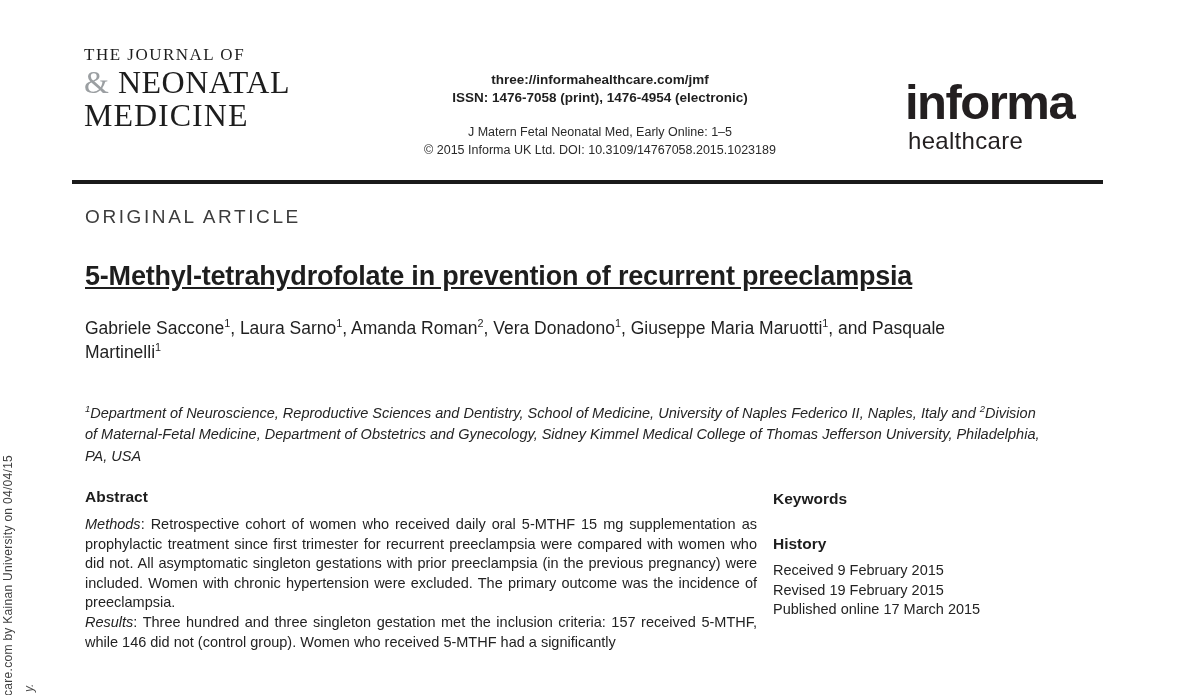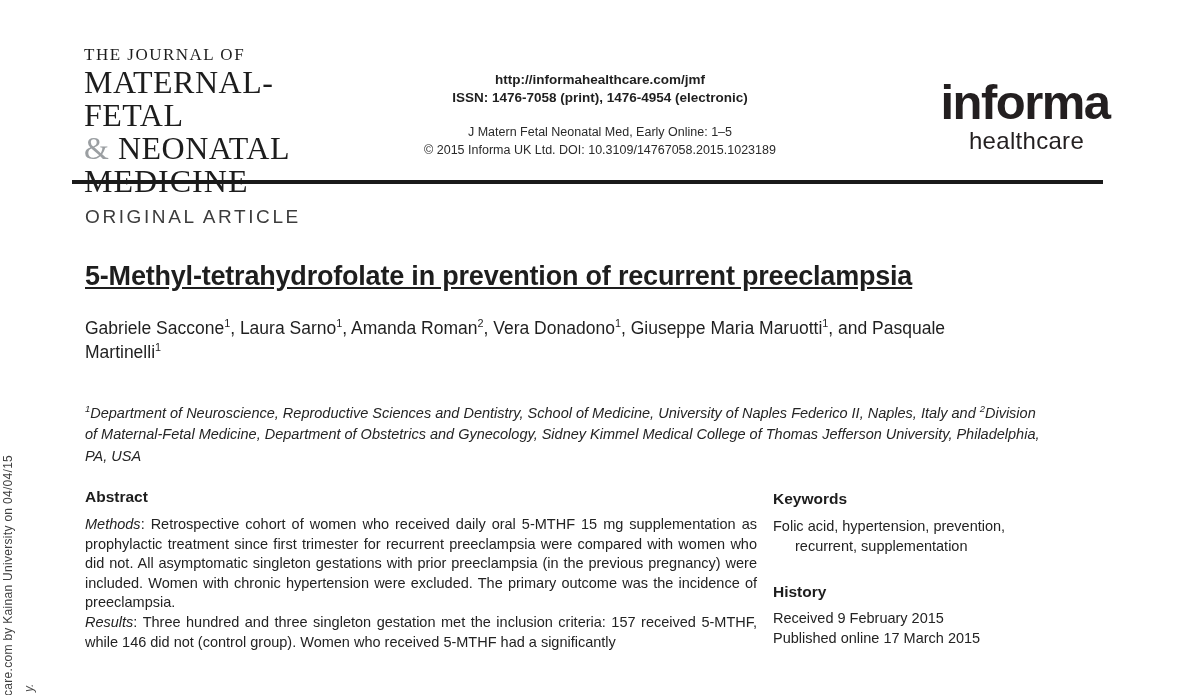--- a/index.html
+++ b/index.html
@@ -44,21 +44,20 @@
     position:absolute;left:320px;top:71px;width:560px;
     text-align:center;line-height:18px;
   }
   .hc-bold{font-size:13.5px;font-weight:bold;color:#1f1f1f;}
   .hc-small{font-size:12.5px;color:#2a2a2a;}
   .hc-gap{height:16px;}
 
   .publisher-logo{
     position:absolute;left:905px;top:76px;width:240px;
     color:#231f20;
-    text-align:center;
   }
   .pl-name{font-size:49px;font-weight:bold;letter-spacing:-1.5px;line-height:52px;}
   .pl-division{font-size:24px;letter-spacing:0.3px;line-height:26px;margin-left:3px;}
 
   .divider-rule{
     position:absolute;left:72px;top:180px;width:1031px;height:4px;
     background:#1a1a1a;
   }
 
   .kicker{
@@ -112,27 +111,26 @@
 </head>
 <body>
 
 <div class="page">
 
   <div class="watermark">care.com by Kainan University on 04/04/15</div>
   <div class="watermark-frag">y.</div>
 
   <div class="journal-logo">
     <div class="jl-line1">THE JOURNAL OF</div>
-    <div class="jl-line2">MATERNAL-FETAL</div>
     <div class="jl-line3"><span class="jl-amp">&amp;</span> <span>NEONATAL</span></div>
     <div class="jl-line4">MEDICINE</div>
   </div>
 
   <div class="header-center">
-    <div class="hc-bold">http://informahealthcare.com/jmf</div>
+    <div class="hc-bold">three://informahealthcare.com/jmf</div>
     <div class="hc-bold">ISSN: 1476-7058 (print), 1476-4954 (electronic)</div>
     <div class="hc-gap"></div>
     <div class="hc-small">J Matern Fetal Neonatal Med, Early Online: 1–5</div>
     <div class="hc-small">© 2015 Informa UK Ltd. DOI: 10.3109/14767058.2015.1023189</div>
   </div>
 
   <div class="publisher-logo">
     <div class="pl-name">informa</div>
     <div class="pl-division">healthcare</div>
   </div>
@@ -149,19 +147,19 @@
   <p class="affiliations"><sup>1</sup><span>Department of Neuroscience, Reproductive Sciences and Dentistry, School of Medicine, University of Naples Federico II, Naples, Italy and </span><sup>2</sup><span>Division of Maternal-Fetal Medicine, Department of Obstetrics and Gynecology, Sidney Kimmel Medical College of Thomas Jefferson University, Philadelphia, PA, USA</span></p>
 
   <div class="abstract">
     <div class="section-heading">Abstract</div>
     <p><i>Methods</i><span>: Retrospective cohort of women who received daily oral 5-MTHF 15 mg supplementation as prophylactic treatment since first trimester for recurrent preeclampsia were compared with women who did not. All asymptomatic singleton gestations with prior preeclampsia (in the previous pregnancy) were included. Women with chronic hypertension were excluded. The primary outcome was the incidence of preeclampsia.</span></p>
     <p><i>Results</i><span>: Three hundred and three singleton gestation met the inclusion criteria: 157 received 5-MTHF, while 146 did not (control group). Women who received 5-MTHF had a significantly</span></p>
   </div>
 
   <div class="sidebar">
     <div class="section-heading">Keywords</div>
-    <div class="keywords-text">Folic acid, hypertension, prevention, recurrent, supplementation</div>
     <div class="section-heading history-heading">History</div>
     <div class="history-item">Received 9 February 2015</div>
+    <div class="history-item">Revised 19 February 2015</div>
     <div class="history-item">Published online 17 March 2015</div>
   </div>
 
 </div>
 
 </body></html>

